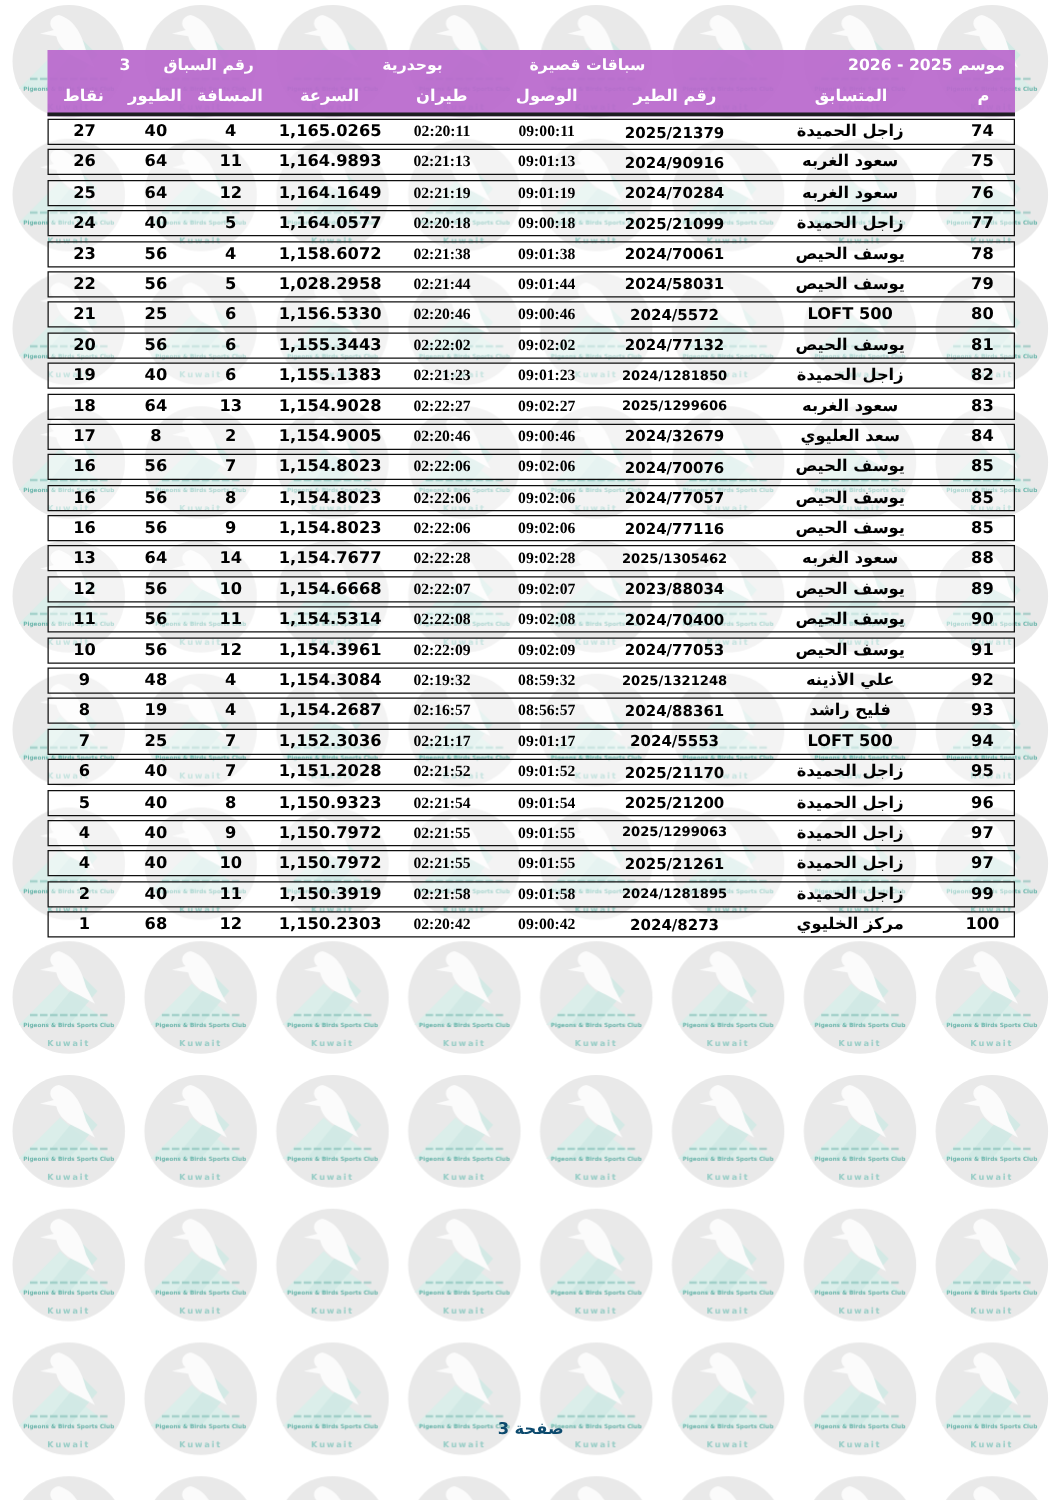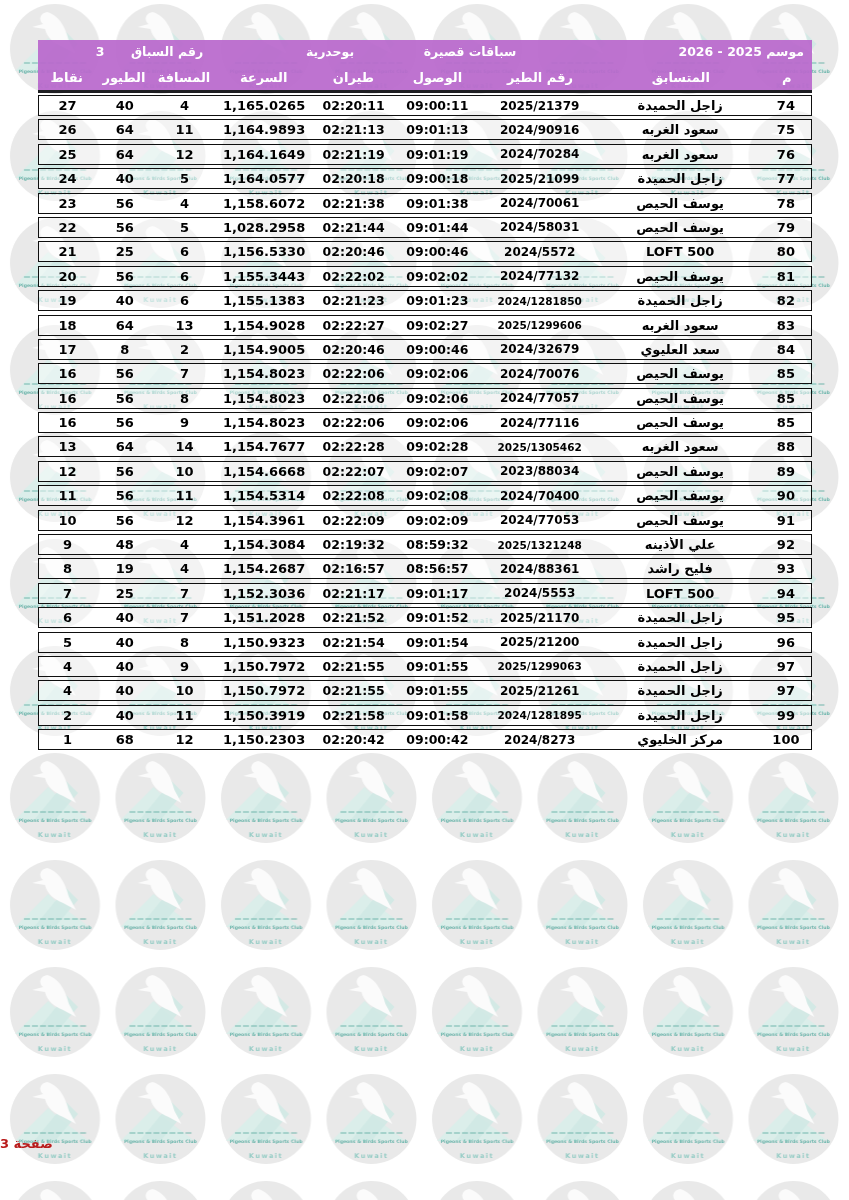--- a/index.html
+++ b/index.html
@@ -43,25 +43,25 @@
 
   .tbody { margin-top:2px; position:relative; z-index:2; }
   .row {
     display:flex; direction:rtl; align-items:center;
     height:19px; border:1.6px solid #0f0f0f; margin-bottom:3.4px;
     background:rgba(255,255,255,0.45);
     font-weight:bold; font-size:13px; color:#000;
   }
   .row .c2 { font-size:12px; }
   .row .c2.sm { font-size:10.5px; }
-  .row .c3, .row .c4 { font-size:12.5px; }
+  .row .c3, .row .c4 { font-size:12.5px;font-family:Liberation Serif, serif; }
 
   .footer {
     position:absolute; top:1136px; left:0; width:849px;
-    text-align:left; font-size:13px; font-weight:bold; color:#b91c1c;
+    text-align:center; font-size:13px; font-weight:bold; color:#0c4a6e;
     direction:ltr; z-index:2;
   }
 </style>
 </head>
 <body>
 
 <div class="page">
 
   <svg class="wm" width="849" height="1200">
     <defs>

